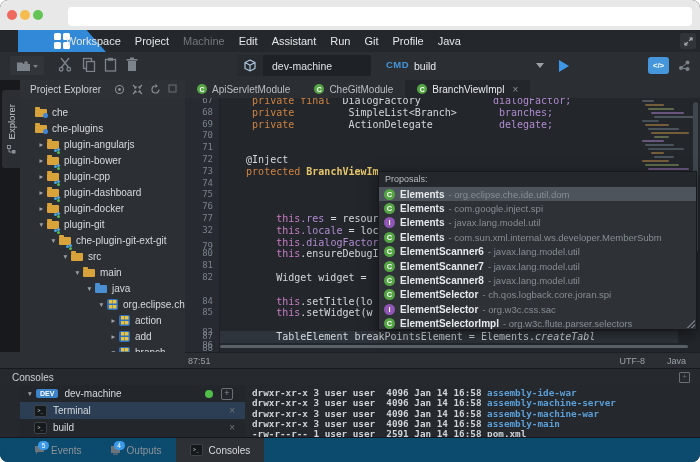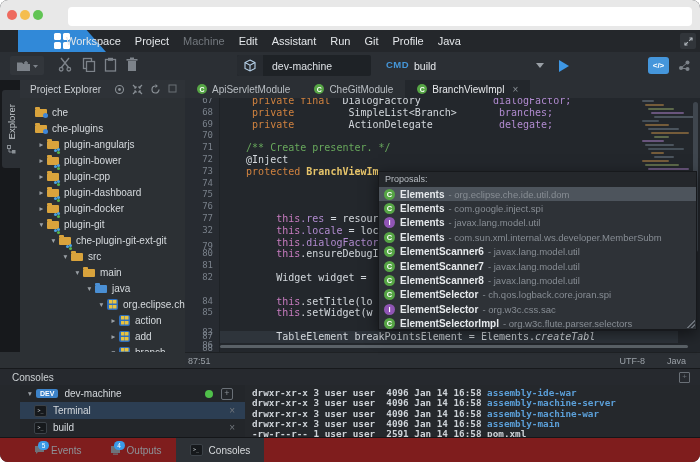--- a/index.html
+++ b/index.html
@@ -106,21 +106,21 @@
   .pr-arrow{width:12px;margin-left:4px;color:#9aa0a6;font-size:7.5px;text-align:center;}
   .devbadge{background:#3c82c8;color:#fff;font-size:7px;font-weight:700;border-radius:2px;padding:1px 4px;margin-right:6px;}
   .proc-name{color:#d5d9dd;font-size:10px;}
   .gdot{position:absolute;right:32px;width:8px;height:8px;border-radius:50%;background:#4fbf4a;}
   .plusbox{position:absolute;right:12px;width:10px;height:10px;border:1px solid #6a7077;border-radius:2px;color:#8a9096;font-size:9px;line-height:9px;text-align:center;}
   .proc-x{position:absolute;right:10px;color:#70767c;font-size:10px;}
   .ic-term{width:11px;height:10px;background:#16191c;border:1px solid #3c4248;border-radius:2px;color:#cfd4d8;font-size:5px;line-height:9px;text-align:center;margin:0 6px 0 14px;flex:none;font-family:"DejaVu Sans Mono",monospace;}
   .termout{position:absolute;left:252px;top:3px;width:440px;height:49px;font-family:"DejaVu Sans Mono",monospace;font-size:9.3px;line-height:10.3px;color:#ced3d8;font-weight:600;white-space:pre;}
   .t-dir{color:#5b9fd8;}
   
-  .bottombar{position:absolute;left:0;top:437px;width:700px;height:25px;background:#7f1d1d;border-top:1px solid #141619;display:flex;align-items:stretch;padding-left:20px;box-sizing:border-box;}
+  .bottombar{position:absolute;left:0;top:437px;width:700px;height:25px;background:#0c4a6e;border-top:1px solid #141619;display:flex;align-items:stretch;padding-left:20px;box-sizing:border-box;}
   .btab{display:flex;align-items:center;gap:6px;padding:0 14px;color:#8d9298;font-size:10px;position:relative;}
   .btab.active{background:#2d3136;color:#d8dbde;}
   .badge{position:absolute;left:18px;top:3px;min-width:9px;height:9px;border-radius:5px;background:#3a9ae8;color:#fff;font-size:6.5px;line-height:9px;text-align:center;padding:0 1px;}
   .bic{width:11px;height:10px;flex:none;}
   .bic-term{background:#16191c;border:1px solid #3c4248;border-radius:2px;color:#cfd4d8;font-size:5px;line-height:9px;text-align:center;font-family:"DejaVu Sans Mono",monospace;}
   svg{display:block;}
 </style>
 </head>
 <body>
 
@@ -389,21 +389,20 @@
         <div class="gnum" style="top: 209.4px;">85</div>
         <div class="gnum" style="top: 221.2px; margin-top: 21px;">86</div>
         <div class="gnum" style="top: 233px;">87</div>
         <div class="gnum" style="top: 244.8px;">88</div>
       </div>
     <div class="codearea" id="codearea">
         <div class="cline" style="top: -3px;"><span class="sg-kw">     private final</span><span class="sg-pl">  DialogFactory            </span><span class="sg-fld">dialogFactor;</span></div>
         <div class="cline" style="top: 8.8px;"><span class="sg-kw">     private</span><span class="sg-pl">         SimpleList&lt;Branch&gt;       </span><span class="sg-fld">branches;</span></div>
         <div class="cline" style="top: 20.6px;"><span class="sg-kw">     private</span><span class="sg-pl">         ActionDelegate           </span><span class="sg-fld">delegate;</span></div>
         <div class="cline" style="top: 32.4px;"></div>
-        <div class="cline" style="top: 44.2px;"><span class="sg-cm">    /** Create presenter. */</span></div>
         <div class="cline" style="top: 56px;"><span class="sg-an">    @Inject</span></div>
         <div class="cline" style="top: 67.8px;"><span class="sg-kw">    protected </span><span class="sg-cls">BranchViewIm</span></div>
         <div class="cline" style="top: 79.6px;"></div>
         <div class="cline" style="top: 91.4px;"></div>
         <div class="cline" style="top: 103.2px;"></div>
         <div class="cline" style="top: 115px;"><span class="sg-th">         this</span><span class="sg-fld">.res</span><span class="sg-pl"> = resour</span></div>
         <div class="cline" style="top: 126.8px;"><span class="sg-th">         this</span><span class="sg-fld">.locale</span><span class="sg-pl"> = loc</span></div>
         <div class="cline" style="top: 138.6px;"><span class="sg-th">         this</span><span class="sg-fld">.dialogFactory</span></div>
         <div class="cline" style="top: 150.4px;"><span class="sg-th">         this</span><span class="sg-pl">.ensureDebugI</span></div>
         <div class="cline" style="top: 162.2px;"></div>

